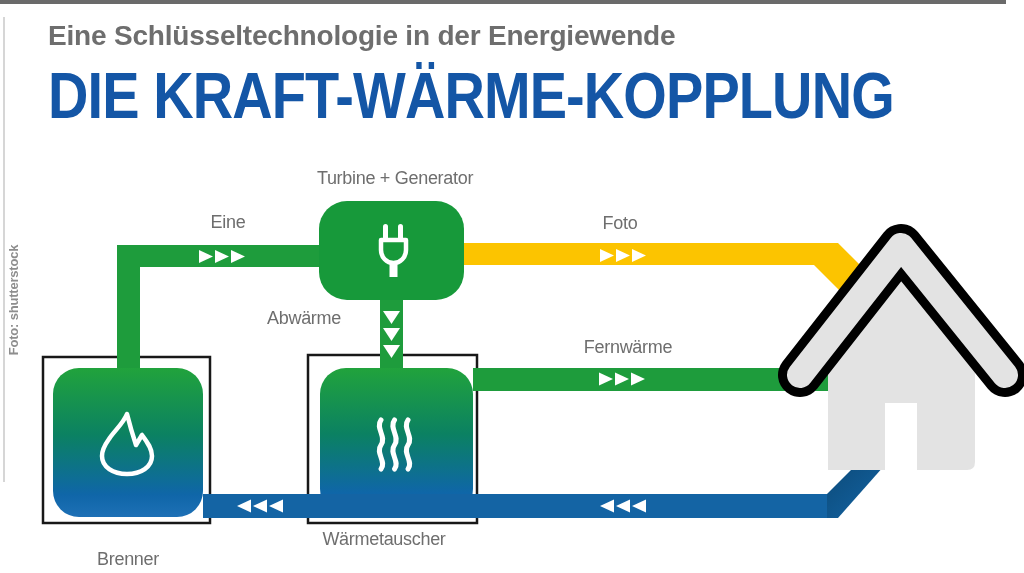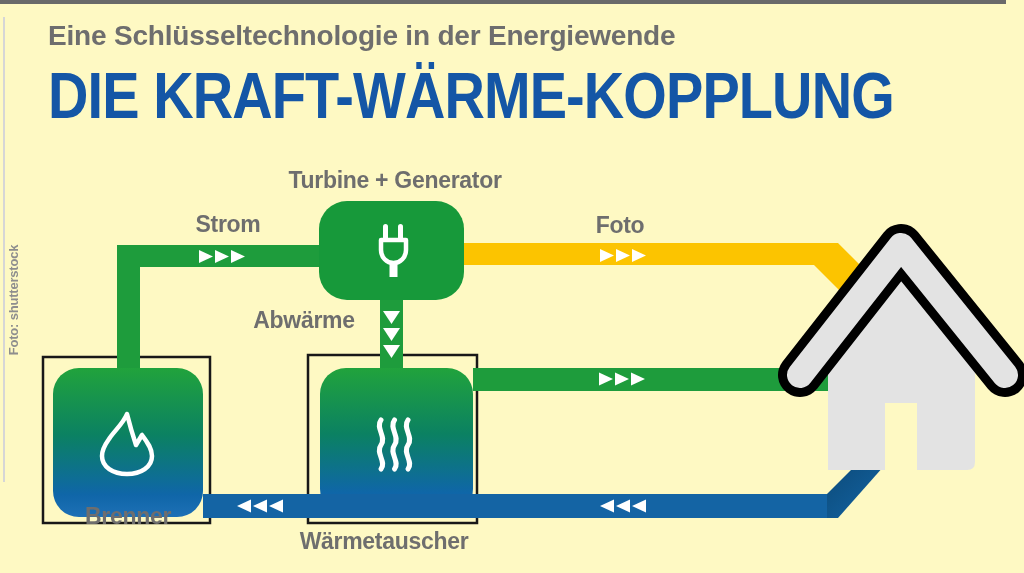--- a/index.html
+++ b/index.html
@@ -1,34 +1,34 @@
 <!DOCTYPE html>
 <html><head>
 <meta charset="utf-8">
 <style>
   html,body{margin:0;padding:0;background:#000;}
-  .stage{position:relative;width:1024px;height:573px;background:#fef9c3;overflow:hidden;
+  .stage{position:relative;width:1024px;height:573px;background:#ffffff;overflow:hidden;
          font-family:"Liberation Sans", sans-serif;}
   .topbar{position:absolute;left:0;top:0;width:1006px;height:4px;background:#6a6a6a;}
   .leftline{position:absolute;left:3px;top:17px;width:2px;height:465px;background:#d6d6d6;}
   .credit{position:absolute;left:13px;top:300px;transform:translate(-50%,-50%) rotate(-90deg);
           white-space:nowrap;font-size:13px;font-weight:bold;color:#8e8e8e;letter-spacing:-0.2px;}
   .eyebrow{position:absolute;left:48px;top:22px;font-size:28px;font-weight:bold;color:#6e6e6e;
            letter-spacing:-0.2px;white-space:nowrap;line-height:1;}
   .title{position:absolute;left:48px;top:63px;font-size:65px;font-weight:bold;color:#1456a6;
          transform:scaleX(0.86);transform-origin:left top;white-space:nowrap;line-height:1;
          letter-spacing:-1px;}
-  .diagram-label{position:absolute;font-size:23px;font-weight:bold;color:#6e6e6e;
+  .diagram-label{position:absolute;font-size:18px;font-weight:normal;color:#6e6e6e;
                  letter-spacing:-0.3px;white-space:nowrap;line-height:1;transform:translateX(-50%);}
   .lbl-turbine{left:395px;top:169px;}
   .lbl-dampf{left:228px;top:213px;}
   .lbl-strom{left:620px;top:214px;}
   .lbl-abwaerme{left:304px;top:309px;}
   .lbl-fernwaerme{left:628px;top:338px;}
-  .lbl-brenner{left:128px;top:505px;}
+  .lbl-brenner{left:128px;top:550px;}
   .lbl-waermetauscher{left:384px;top:530px;}
   svg.diagram{position:absolute;left:0;top:0;}
 </style>
 </head>
 <body>
 
 <div class="stage">
 
   <div class="topbar"></div>
   <div class="leftline"></div>
@@ -117,19 +117,20 @@
 
     <g>
       <path d="M828 470 L828 348 L901 258 L975 350 L975 462 Q975 470 967 470
                L917 470 L917 403 L885 403 L885 470 Z" fill="#E3E3E3"></path>
       <path d="M800 375 L901 246 L1005 375" fill="none" stroke="#000000" stroke-width="44" stroke-linecap="round" stroke-linejoin="round"></path>
       <path d="M800 375 L901 246 L1005 375" fill="none" stroke="#E3E3E3" stroke-width="26" stroke-linecap="round" stroke-linejoin="round"></path>
     </g>
   </svg>
 
   <div class="diagram-label lbl-turbine">Turbine + Generator</div>
-  <div class="diagram-label lbl-dampf">Strom</div>
+  <div class="diagram-label lbl-dampf">Eine</div>
   <div class="diagram-label lbl-strom">Foto</div>
   <div class="diagram-label lbl-abwaerme">Abwärme</div>
+  <div class="diagram-label lbl-fernwaerme">Fernwärme</div>
   <div class="diagram-label lbl-brenner">Brenner</div>
   <div class="diagram-label lbl-waermetauscher">Wärmetauscher</div>
 
 </div>
 
 </body></html>

